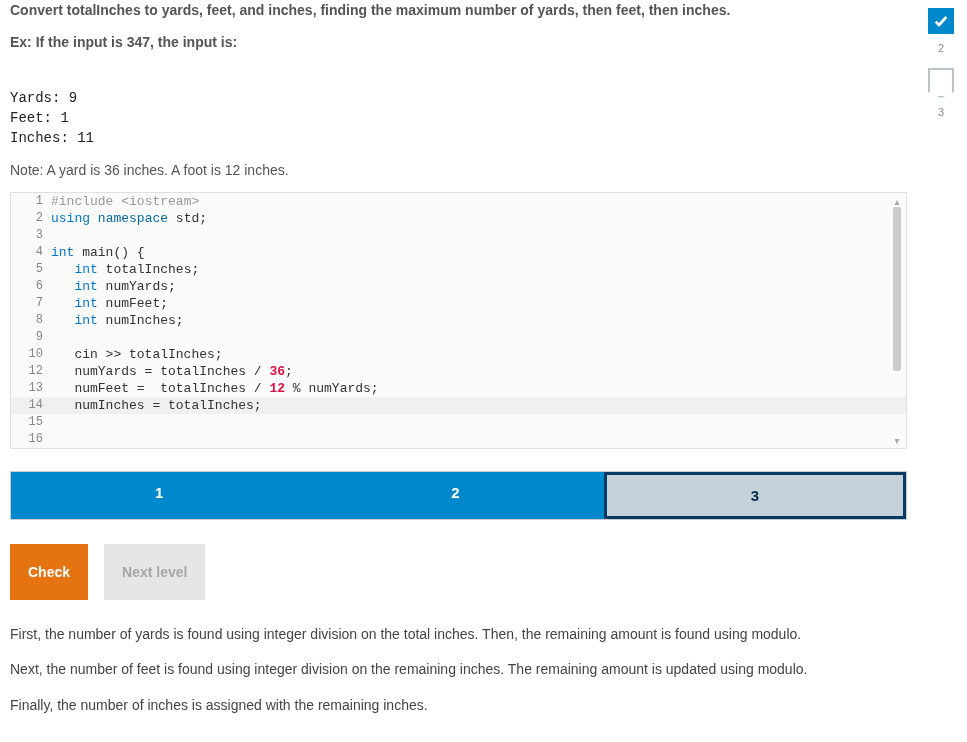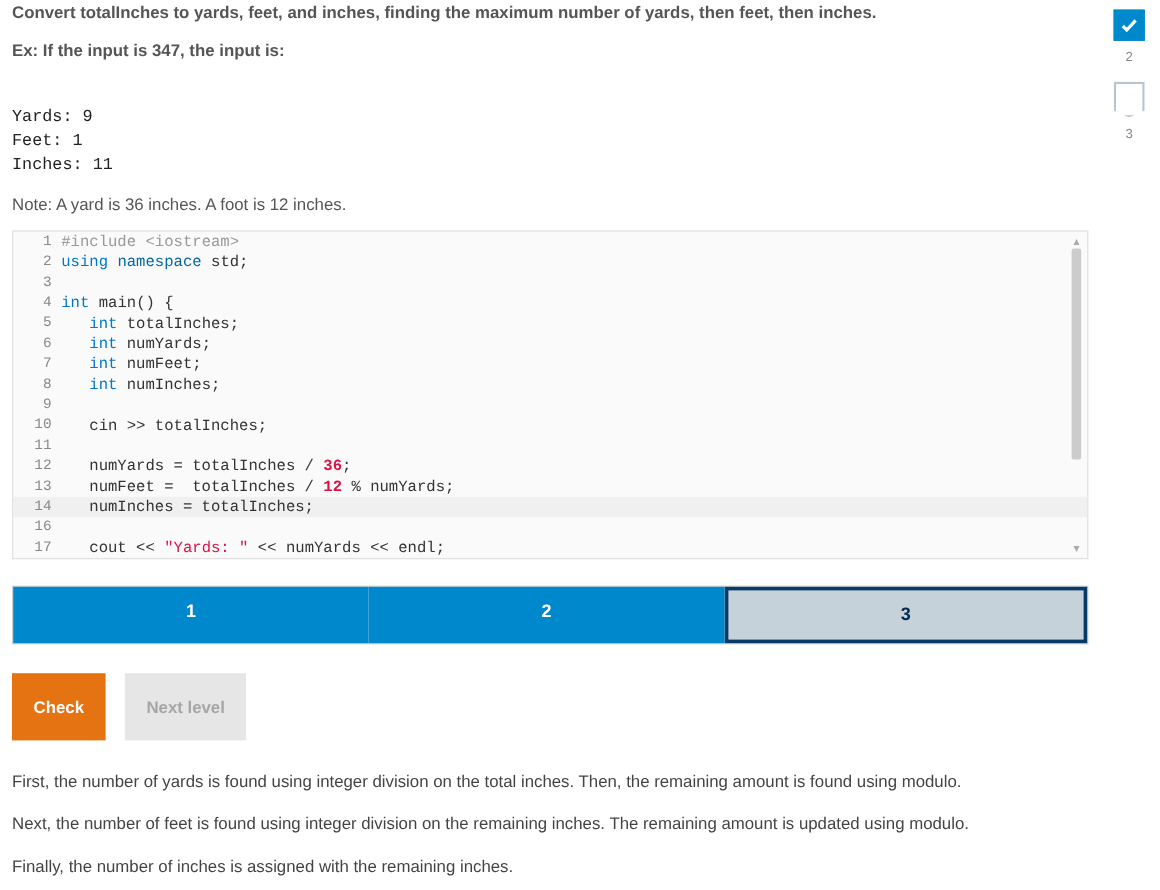--- a/index.html
+++ b/index.html
@@ -94,42 +94,38 @@
           </div>
           <div class="code-row">
             <div class="gutter">9</div>
             <div class="code"></div>
           </div>
           <div class="code-row">
             <div class="gutter">10</div>
             <div class="code">   cin &gt;&gt; totalInches;</div>
           </div>
           <div class="code-row">
-            <div class="gutter">11</div>
-            <div class="code"></div>
-          </div>
-          <div class="code-row">
             <div class="gutter">12</div>
             <div class="code">   numYards = totalInches / <span class="tok-num">36</span>;</div>
           </div>
           <div class="code-row">
             <div class="gutter">13</div>
             <div class="code">   numFeet =  totalInches / <span class="tok-num">12</span> % numYards;</div>
           </div>
           <div class="code-row hl-line">
             <div class="gutter">14</div>
             <div class="code">   numInches = totalInches;</div>
           </div>
           <div class="code-row">
-            <div class="gutter">16</div>
+            <div class="gutter">15</div>
             <div class="code"></div>
           </div>
           <div class="code-row">
-            <div class="gutter">17</div>
-            <div class="code">   cout &lt;&lt; <span class="tok-str">"Yards: "</span> &lt;&lt; numYards &lt;&lt; endl;</div>
+            <div class="gutter">16</div>
+            <div class="code"></div>
           </div>
         </div>
     </div>
     <div class="scrollbar">
       <div class="scroll-arrow">▴</div>
       <div class="scroll-track">
           <div class="scroll-thumb"></div>
         </div>
       <div class="scroll-arrow">▾</div>
     </div>

